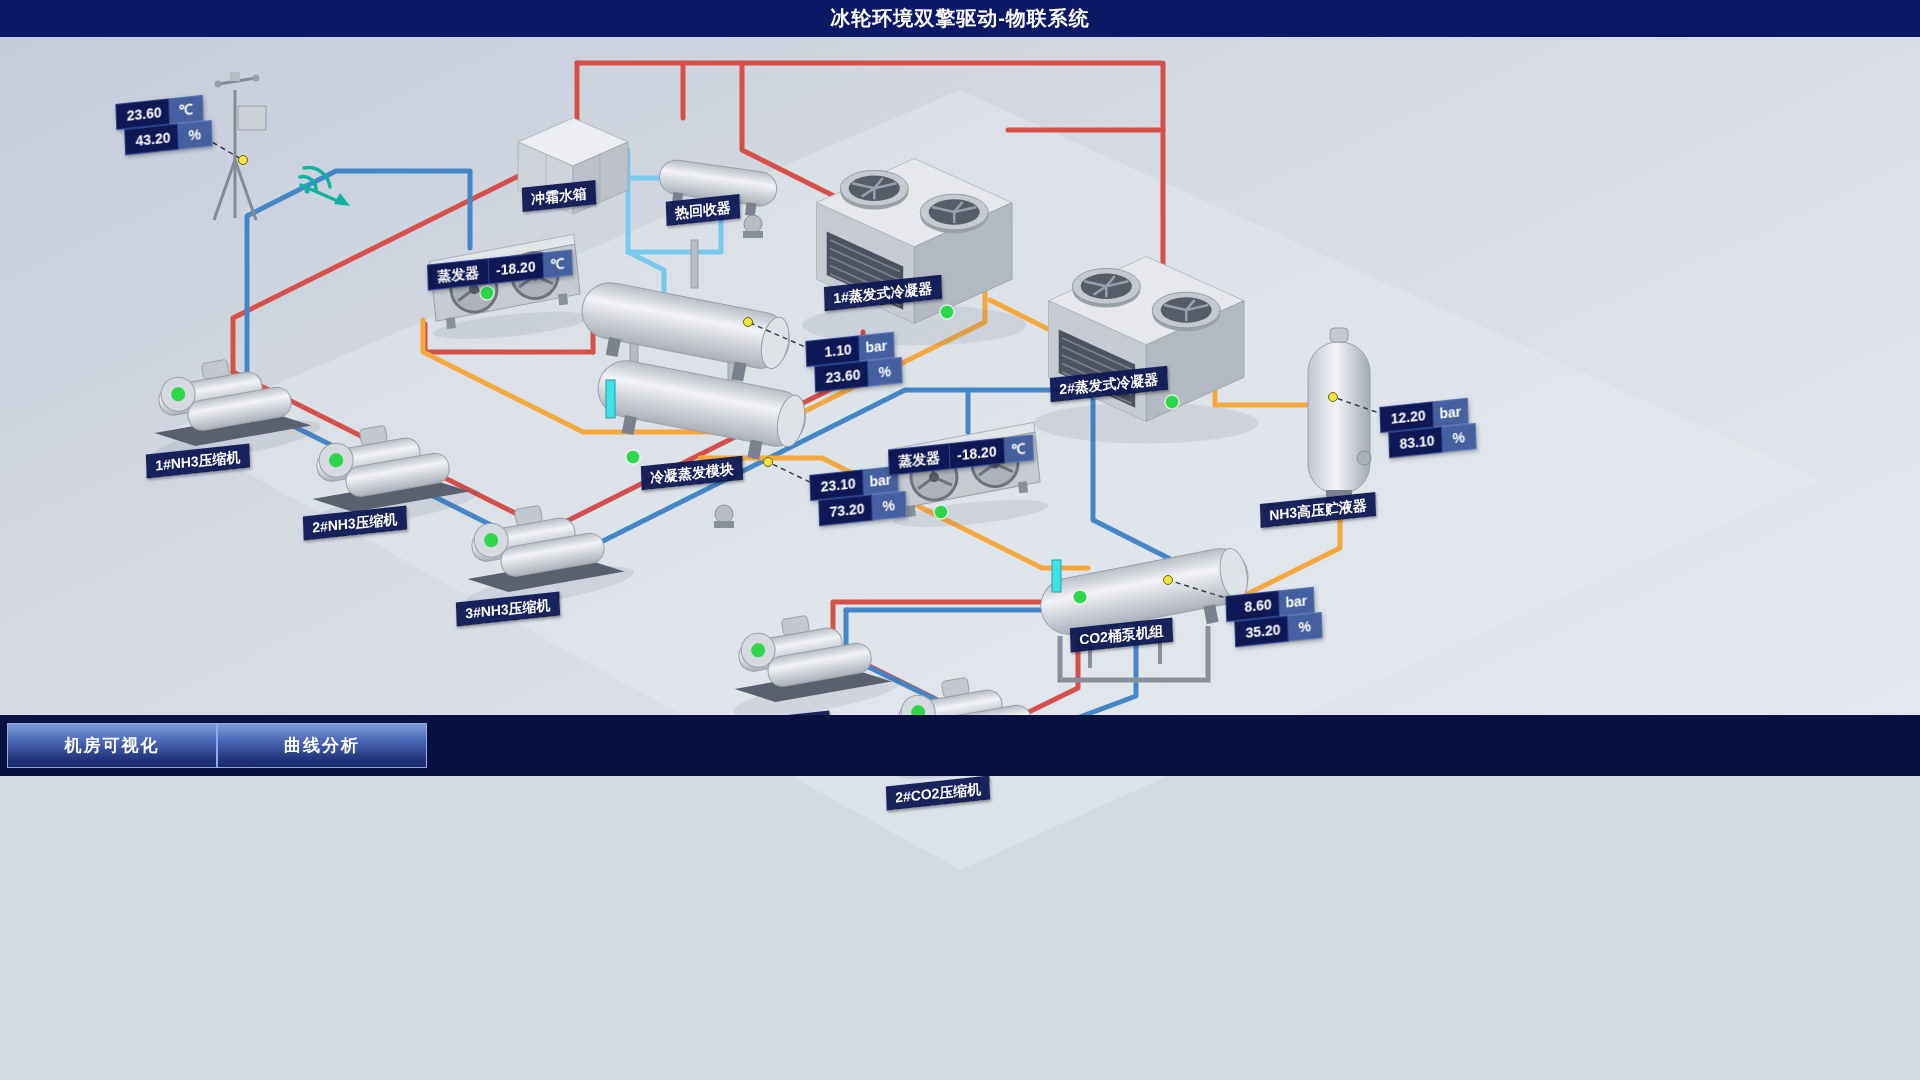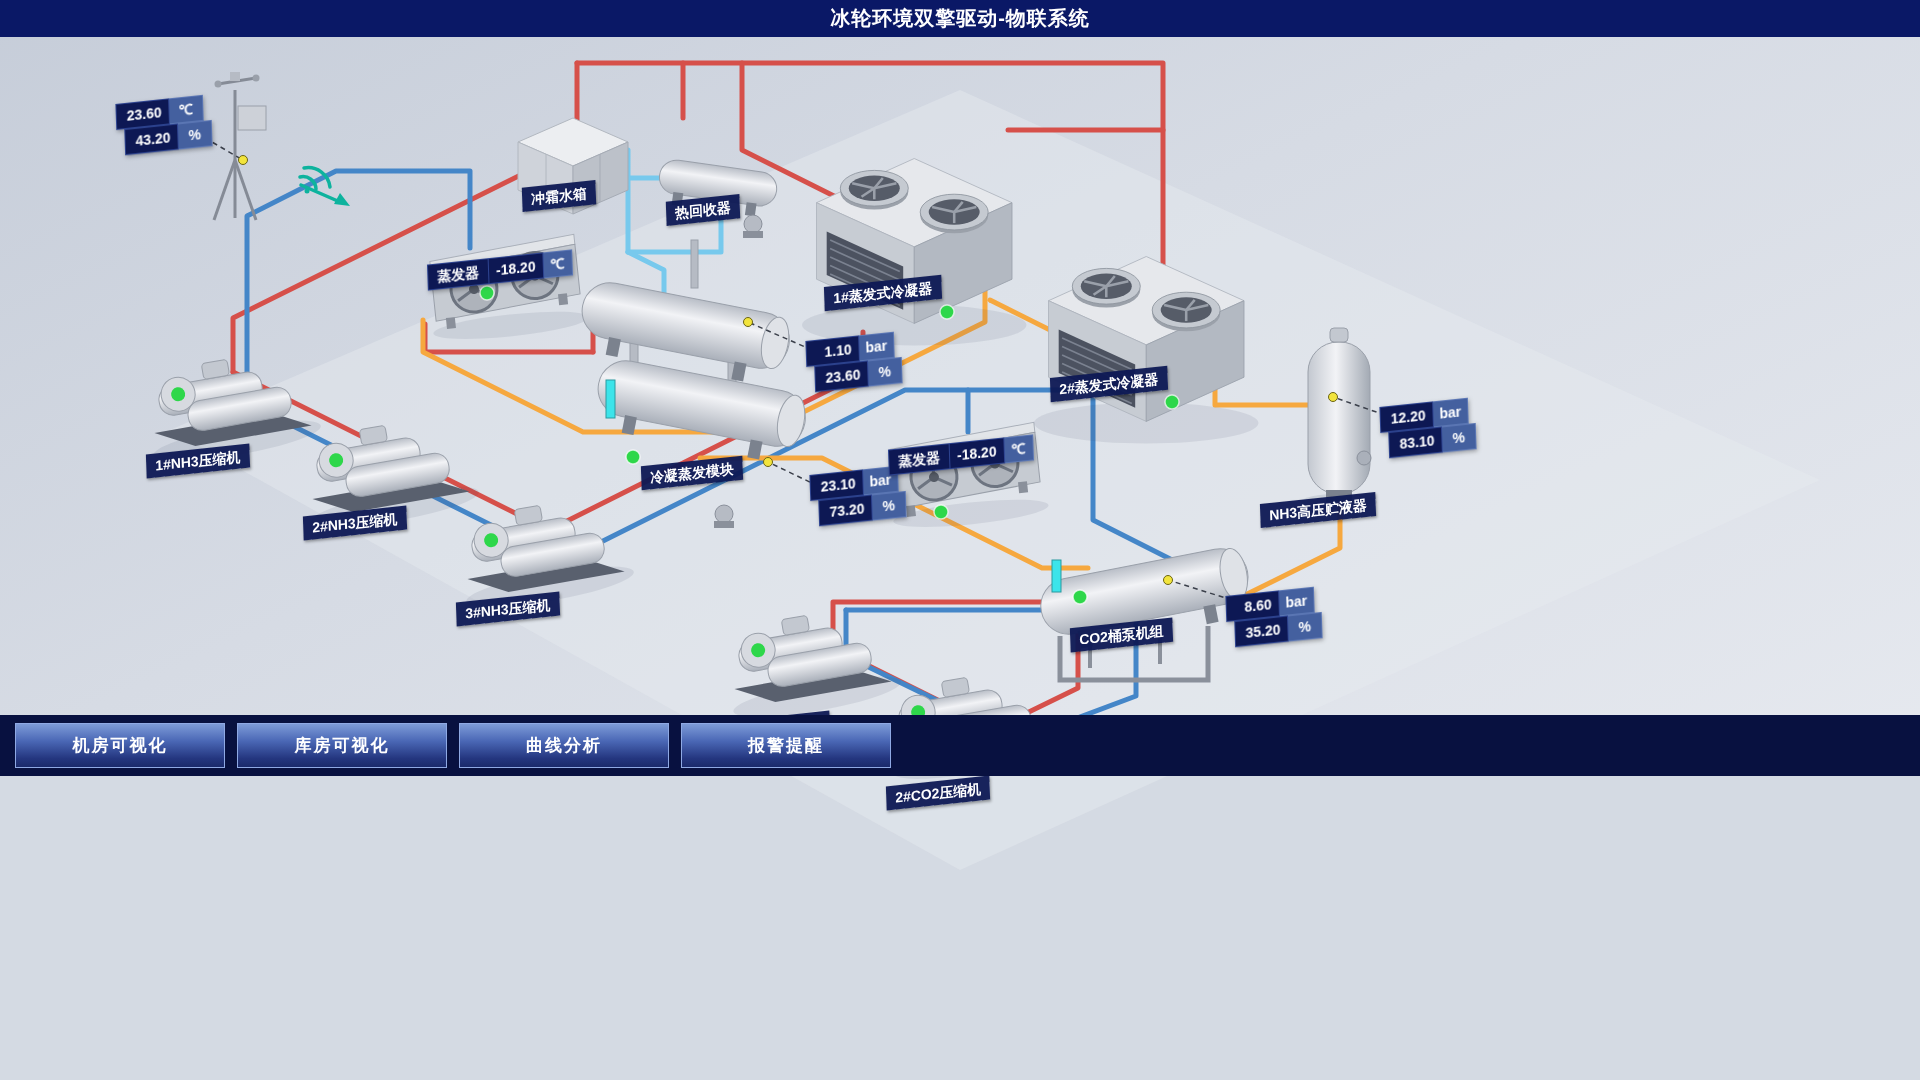--- a/index.html
+++ b/index.html
@@ -28,21 +28,21 @@
              border:1px solid #5c77b5; border-left:none; }
 
   .combo { position:absolute; z-index:10; display:flex; transform:rotate(-6deg) skewX(-4deg);
            font-weight:bold; font-size:14px; color:#fff; line-height:1; white-space:nowrap;
            filter:drop-shadow(1px 2px 2px rgba(0,0,0,0.3)); }
   .combo-name { background:#0d1854; padding:5px 9px; border:1px solid #2e4491; }
   .combo-val  { background:#0d1854; padding:5px 7px; border:1px solid #2e4491; border-left:none; }
   .combo-unit { background:#44609f; padding:5px 7px; border:1px solid #5c77b5; border-left:none; }
 
   .nav-bar { position:absolute; left:0; bottom:0; width:100%; height:61px; background:#081140;
-             display:flex; align-items:center; padding-left:15px; gap:12px; z-index:30; }
+             display:flex; align-items:center; padding-left:7px; z-index:30; }
   .nav-btn { width:210px; height:45px; flex:0 0 auto; display:flex; align-items:center; justify-content:center;
              color:#fff; font-size:17px; font-weight:bold; font-family:inherit; letter-spacing:2px;
              background:linear-gradient(180deg,#7d9bd8 0%,#4a67b5 40%,#24367f 80%,#1a2a6b 100%);
              border:1px solid #8fa9e4; cursor:pointer; }
 </style>
 </head>
 <body>
 
 <div class="stage">
 
@@ -384,18 +384,16 @@
     </div>
   </div>
 
   <div class="eq-label" style="left:1070px; top:623px;">CO2桶泵机组</div>
 
   <div class="eq-label" style="left:726px; top:716px;">1#CO2压缩机</div>
   <div class="eq-label" style="left:886px; top:781px;">2#CO2压缩机</div>
 
   <div class="nav-bar">
     <button class="nav-btn">机房可视化</button>
-    <button class="nav-btn">库房可视化</button>
     <button class="nav-btn">曲线分析</button>
-    <button class="nav-btn">报警提醒</button>
   </div>
 
 </div>
 
 </body></html>

